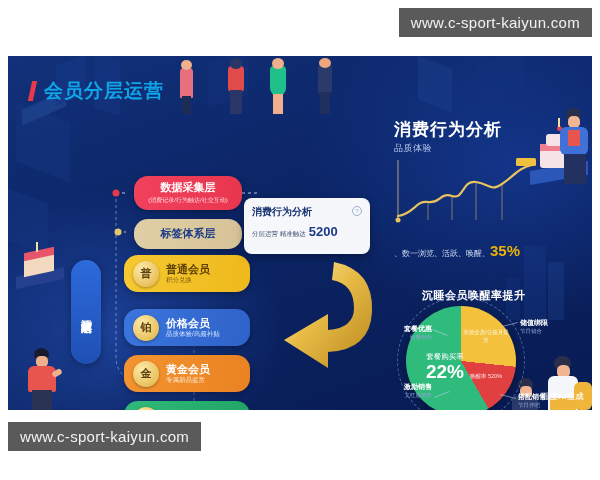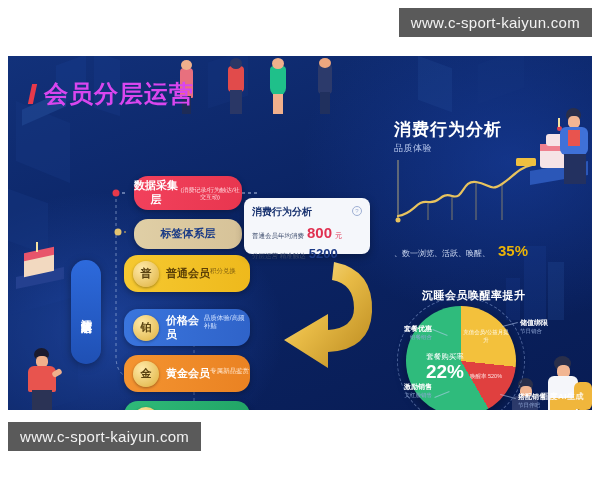--- a/index.html
+++ b/index.html
@@ -25,30 +25,30 @@
   }
   
   #info .bgfx{ position:absolute; inset:0; opacity:.5; }
   .blk{ position:absolute; background:#1b3f94; }
   .blk.d{ background:#15357f; }
   .blk.l{ background:#27519f; }
 
   
   .title-wrap{ position:absolute; left:22px; top:22px; display:flex; align-items:center; gap:9px; }
   .title-bar{ width:5px; height:20px; background:#e8394a; transform:skewX(-12deg); }
-  .title-txt{ color:#d946ef; font-size:24px; font-weight:bold; letter-spacing:1px; }
+  .title-txt{ color:#0ea5e9; font-size:19px; font-weight:bold; letter-spacing:1px; }
 
   .rtitle{ position:absolute; left:386px; top:62px; color:#ffffff;
            font-size:17px; font-weight:bold; letter-spacing:1px; }
   .rsub{ position:absolute; left:386px; top:86px; color:#b9c9ee; font-size:9px; letter-spacing:.5px; }
 
   
   .card{ position:absolute; border-radius:14px; display:flex; align-items:center;
          box-shadow:0 2px 6px rgba(0,0,0,.3); }
-  .card .ctext{ display:flex; flex-direction:row; line-height:1.25; }
+  .card .ctext{ display:flex; flex-direction:column; line-height:1.25; }
   .card .cmain{ font-size:11px; font-weight:bold; }
   .card .csub{ font-size:6.5px; }
 
   .card-red{ left:126px; top:120px; width:108px; height:34px;
     background:linear-gradient(95deg,#f2415c,#e8364f); justify-content:center; text-align:center; }
   .card-red .cmain{ color:#fff; font-size:11px; }
   .card-red .csub{ color:#ffd9de; font-size:6px; margin-top:2px; }
 
   .card-tan{ left:126px; top:163px; width:108px; height:30px;
     background:linear-gradient(95deg,#e0cfa6,#d6c298); justify-content:center;font-family:Liberation Serif, serif; }
@@ -98,21 +98,21 @@
   .callout .cbig{ color:#e03050; font-size:15px; font-weight:bold; }
   .callout .cbig2{ color:#1b3a86; font-size:13px; font-weight:bold; }
   .callout .cunit{ color:#e03050; font-size:7px; }
 
   
   .arrow{ position:absolute; left:268px; top:200px; width:110px; height:118px; }
 
   
   .lchart{ position:absolute; left:382px; top:100px; width:148px; height:74px; }
 
-  .statline{ position:absolute; left:386px; top:186px; display:flex; align-items:baseline; gap:8px; }
+  .statline{ position:absolute; left:386px; top:186px; display:flex; align-items:baseline; gap:0; }
   .statline .st{ color:#cdd9f2; font-size:8px; }
   .statline .sv{ color:#eab308; font-size:15px; font-weight:bold; }
 
   .pillrow{ position:absolute; left:386px; top:206px; display:flex; align-items:center; gap:0; }
   .pill-blue{ background:linear-gradient(95deg,#2f6adc,#2453bd); color:#fff;
     font-size:8px; font-weight:bold; padding:3px 7px; border-radius:9px 0 0 9px; }
   .pill-gold{ background:linear-gradient(95deg,#f3cb4e,#e4b52c); color:#4b3506;
     font-size:8px; font-weight:bold; padding:3px 8px; border-radius:0 9px 9px 0;
     border-left:2px solid #0d2a6b; }
 
@@ -282,25 +282,20 @@
 
       </div>
     </div>
 
     <div class="vpill">运营策略层</div>
 
     <div class="callout">
       <div class="ct">消费行为分析</div>
       <div class="cq">?</div>
       <div class="crow">
-        <span class="csmall">普通会员年均消费</span>
-        <span class="cbig">800</span>
-        <span class="cunit">元</span>
-      </div>
-      <div class="crow">
         <span class="csmall">分层运营 精准触达</span>
         <span class="cbig2">5200</span>
       </div>
     </div>
 
     <svg class="arrow" viewBox="0 0 110 118">
       <defs>
         <linearGradient id="ga" x1="0" y1="0" x2="1" y2="1">
           <stop offset="0%" stop-color="#fdeaa8"></stop>
             <stop offset="45%" stop-color="#e8bb46"></stop>

